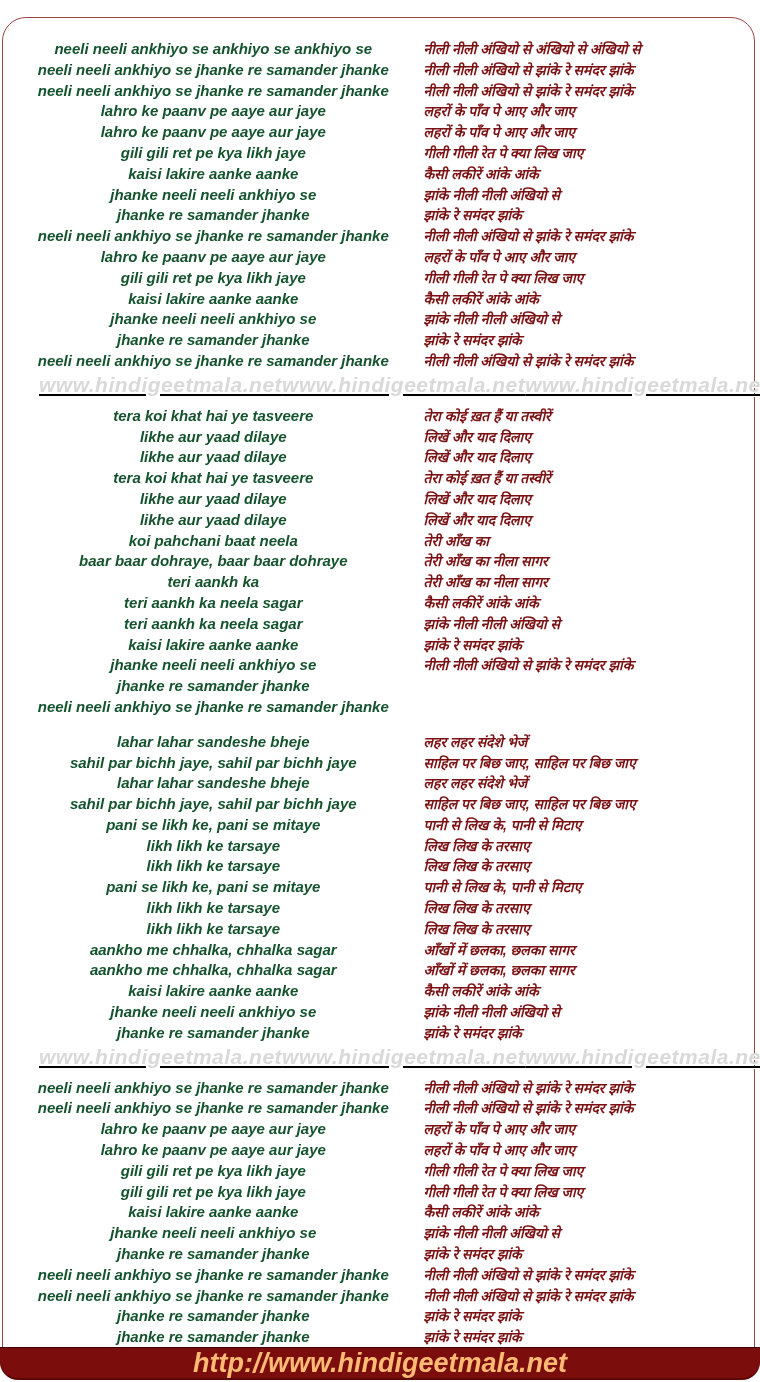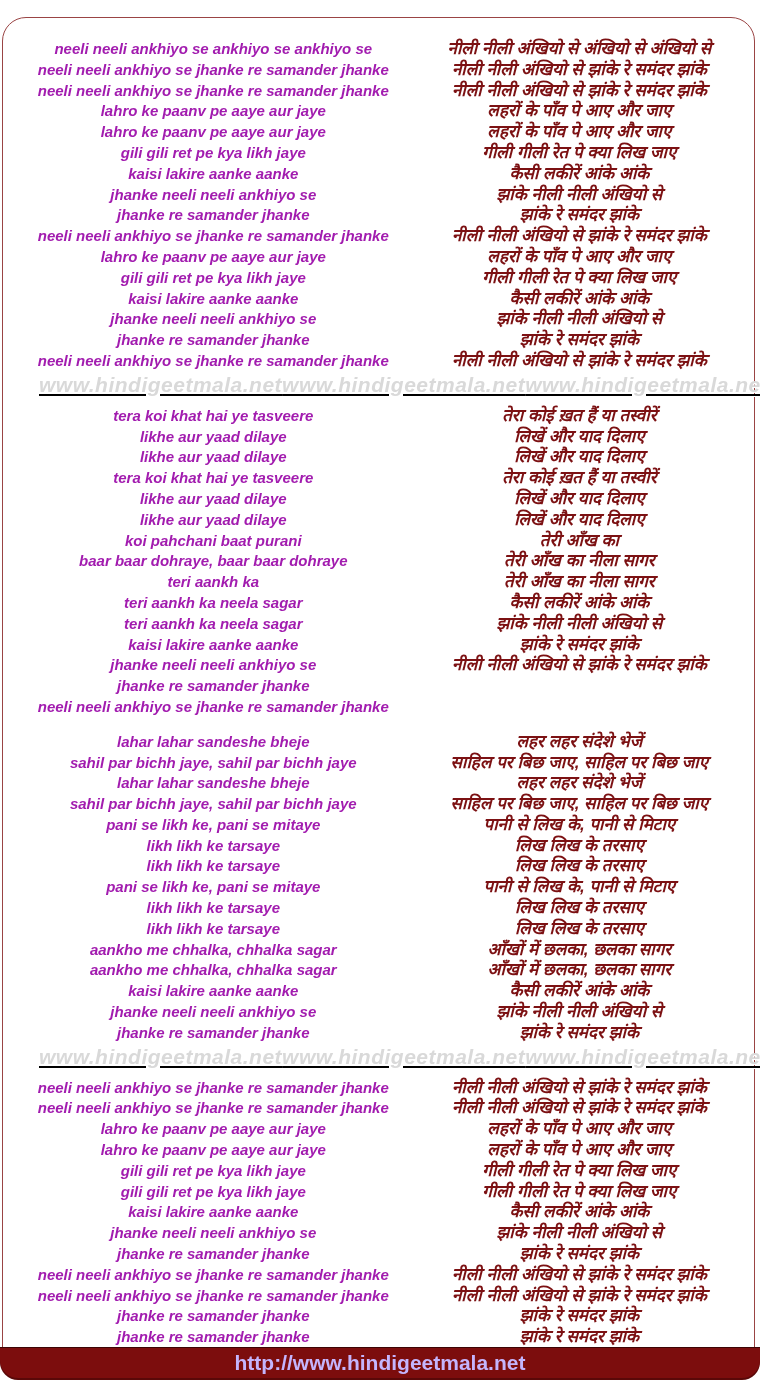--- a/index.html
+++ b/index.html
@@ -13,31 +13,31 @@
     border:1px solid #9a4444;
     border-radius:24px 24px 16px 16px;
     box-sizing:border-box;
   }
   .lyrics-wrap { padding-top:21px; }
   .stanza-row { display:flex; }
   .stanza-row.gap-after { margin-bottom:14px; }
   .col { box-sizing:border-box; }
   .col.roman {
     width:56%;
-    color:#a21caf;
+    color:#14532d;
     font-style:italic; font-weight:bold;
     font-size:15px; line-height:20.8px;
     text-align:center;
   }
   .col.hindi {
     width:41.5%;
     color:#7c1113;
     font-style:italic; font-weight:600;
-    font-size:17px; line-height:20.8px;
-    text-align:center;
+    font-size:14px; line-height:20.8px;
+    text-align:left;
   }
   .line { white-space:nowrap; }
   .wm-band {
     display:flex; justify-content:flex-start;
     padding:0 36px;
     margin:2px 0 11px 0;
     height:21px; line-height:21px;text-decoration:underline;
   }
   .wm-text {
     color:#d9d9d9;
@@ -50,23 +50,23 @@
   .footer-bar {
     position:absolute; left:0; right:0; bottom:4px; height:30px;
     background:#7c0d0d;
     border-top:1px solid #3c0404;
     border-radius:0 0 18px 18px;
     box-shadow:0 2px 0 #5a0808;
     display:flex; align-items:center; justify-content:center;
     cursor:pointer;
   }
   .footer-url {
-    color:#c4b5fd;
-    font-weight:bold;
-    font-size:21px;
+    color:#fdba74;
+    font-style:italic; font-weight:bold;
+    font-size:27px;
     white-space:nowrap;
   }
 </style>
 </head>
 <body>
 
 <div class="content-border">
   <div class="lyrics-wrap" id="lyrics">
       <div class="stanza-row">
         <div class="col roman">
@@ -112,21 +112,21 @@
         <span class="wm-text">www.hindigeetmala.net</span>
       </div>
       <div class="stanza-row gap-after">
         <div class="col roman">
           <div class="line">tera koi khat hai ye tasveere</div>
           <div class="line">likhe aur yaad dilaye</div>
           <div class="line">likhe aur yaad dilaye</div>
           <div class="line">tera koi khat hai ye tasveere</div>
           <div class="line">likhe aur yaad dilaye</div>
           <div class="line">likhe aur yaad dilaye</div>
-          <div class="line">koi pahchani baat purani</div>
+          <div class="line">koi pahchani baat neela</div>
           <div class="line">baar baar dohraye, baar baar dohraye</div>
           <div class="line">teri aankh ka</div>
           <div class="line">teri aankh ka neela sagar</div>
           <div class="line">teri aankh ka neela sagar</div>
           <div class="line">kaisi lakire aanke aanke</div>
           <div class="line">jhanke neeli neeli ankhiyo se</div>
           <div class="line">jhanke re samander jhanke</div>
           <div class="line">neeli neeli ankhiyo se jhanke re samander jhanke</div>
         </div>
         <div class="col hindi">

